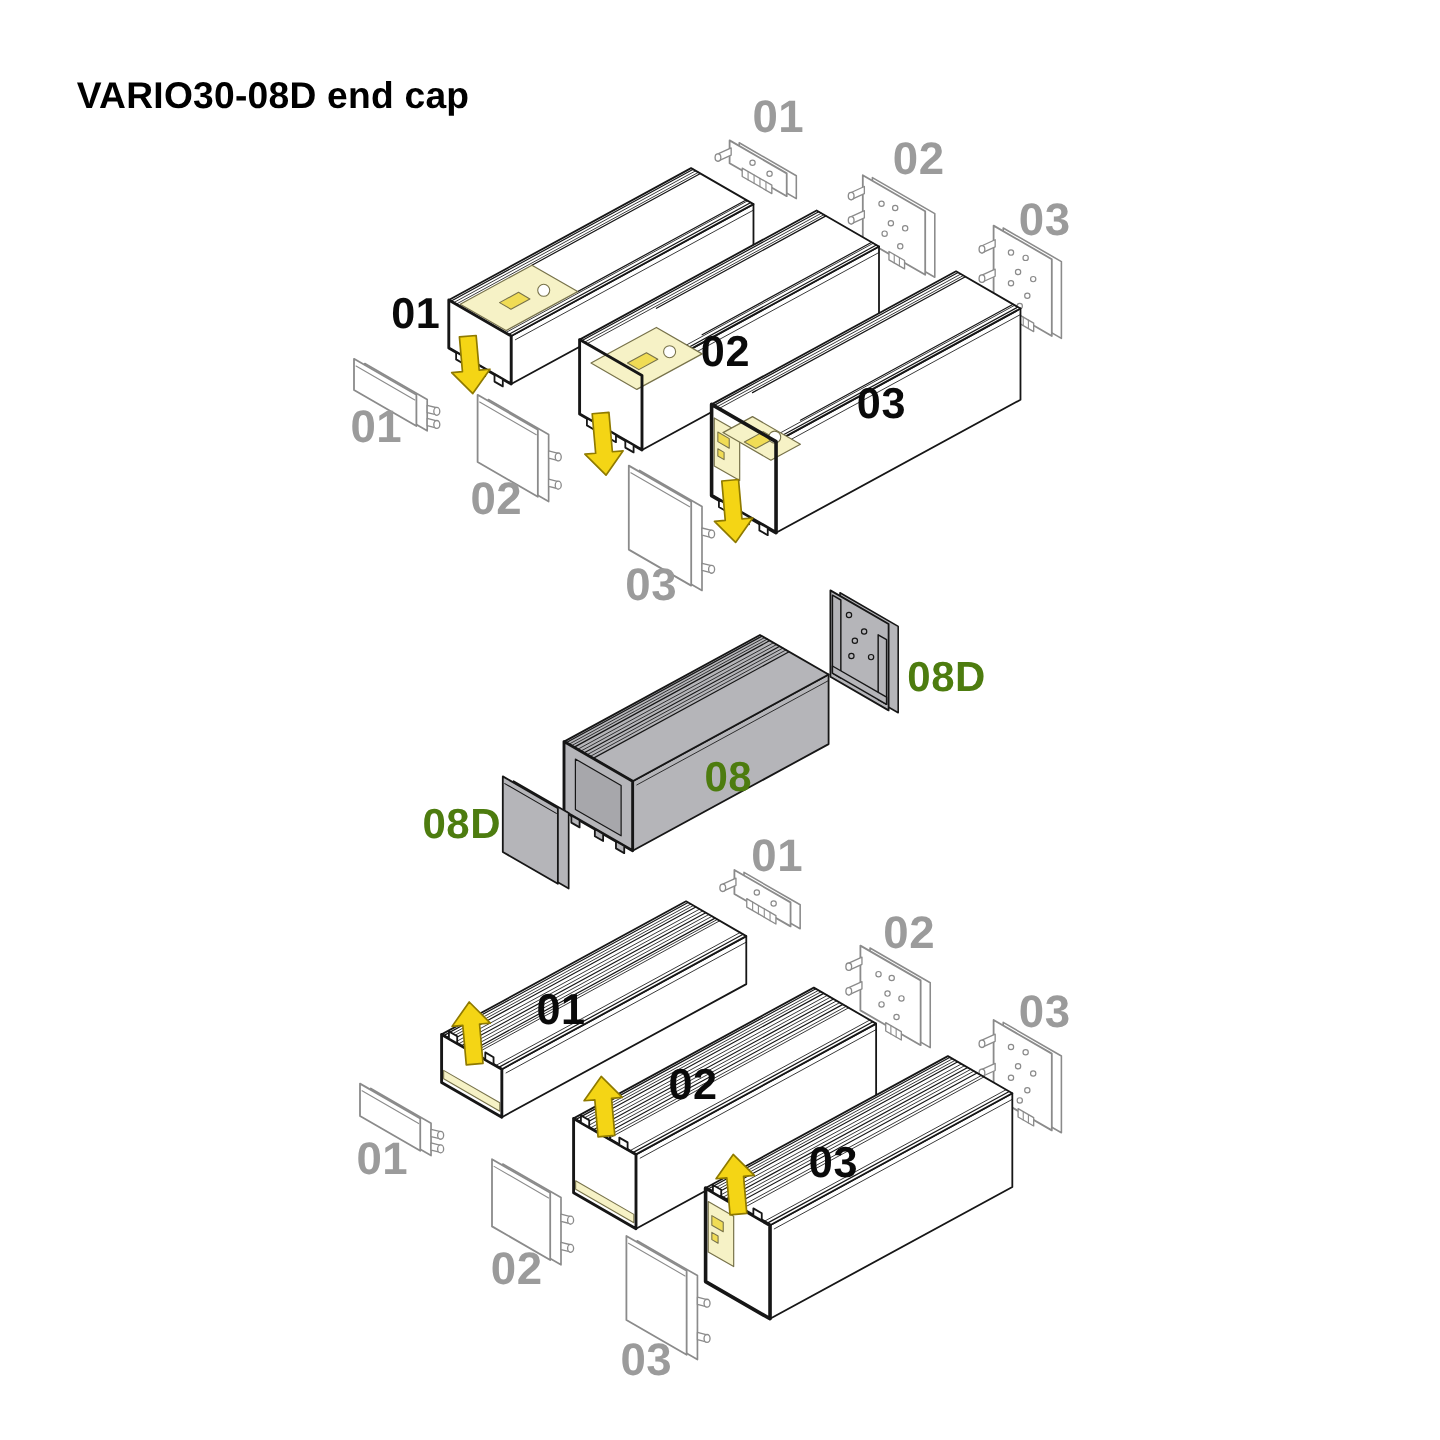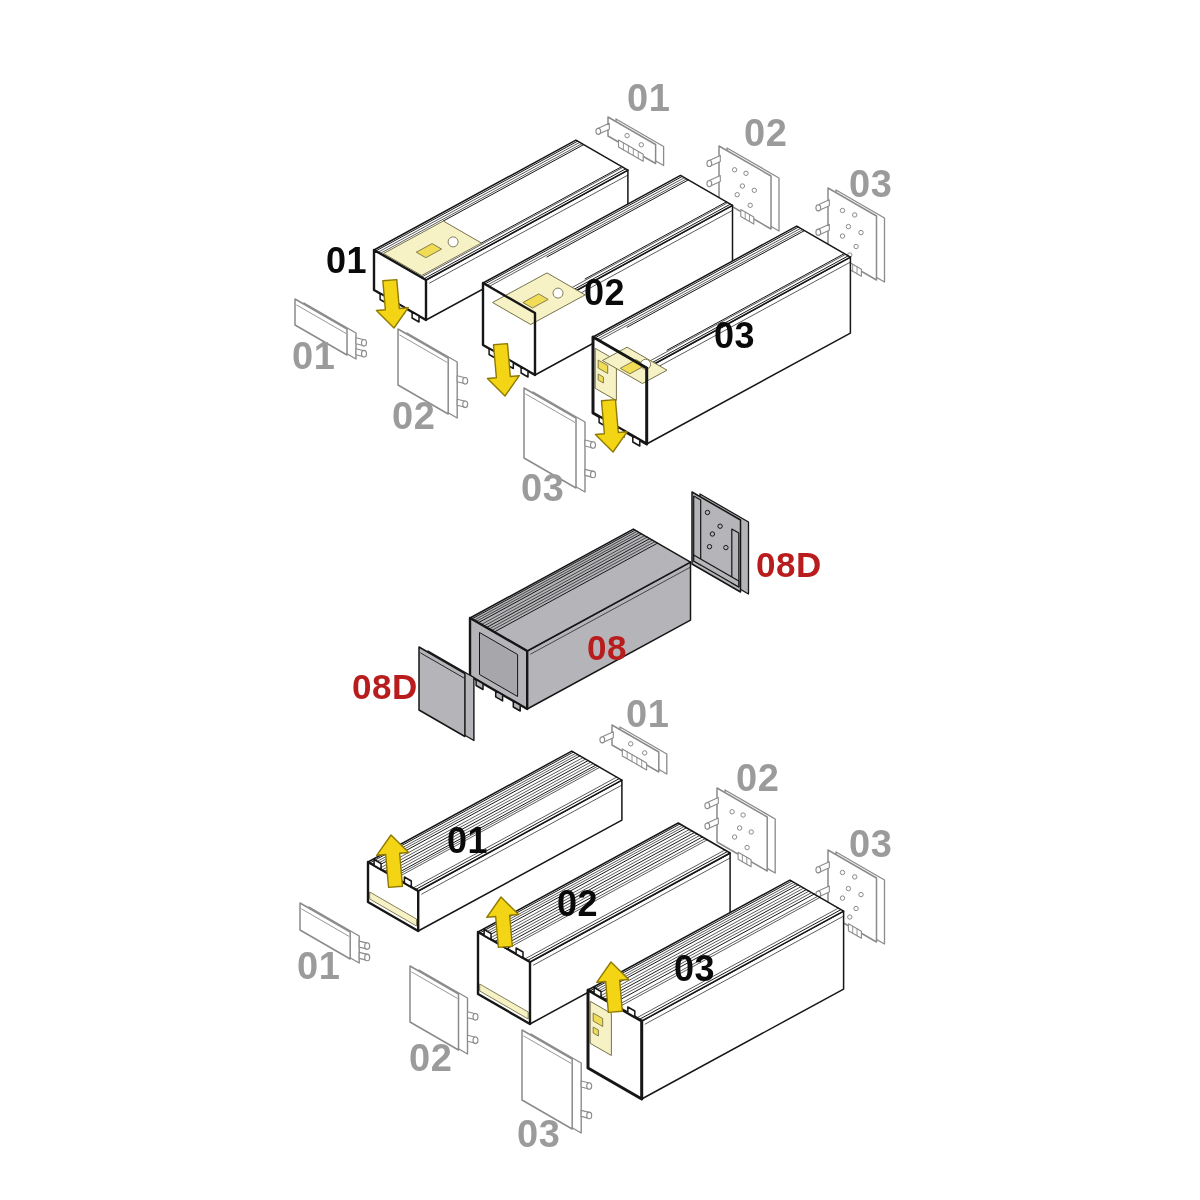--- a/index.html
+++ b/index.html
@@ -3,21 +3,21 @@
 <meta charset="utf-8">
 <style>
   html,body{margin:0;padding:0;background:#ffffff;}
   .canvas{position:relative;width:1200px;height:1200px;background:#ffffff;
           font-family:"Liberation Sans","DejaVu Sans",sans-serif;overflow:hidden;}
   .canvas svg{position:absolute;left:0;top:0;}
   .title{position:absolute;color:#000;font-size:31px;font-weight:700;letter-spacing:.2px;line-height:1;}
   .lbl{position:absolute;font-weight:700;line-height:1;letter-spacing:.5px;}
   .lbl-black{color:#0a0a0a;font-size:36px;}
   .lbl-gray{color:#9b9b9b;font-size:38px;}
-  .lbl-prod{color:#b91c1c;font-size:35px;}
+  .lbl-prod{color:#4d7c0f;font-size:35px;}
 </style>
 </head>
 <body>
 
 <div class="canvas">
   <svg id="diagram" width="1200" height="1200" viewBox="0 0 1200 1200">
       <g>
         <g>
           <polygon points="616.0,119.0 663.6,146.5 663.6,165.5 616.0,138.0" fill="#fff" stroke="#8b8b8b" stroke-width="1.3" stroke-linejoin="round"></polygon>
           <polygon points="608.0,117.0 655.6,144.5 655.6,163.5 608.0,136.0" fill="#fff" stroke="#8b8b8b" stroke-width="1.5" stroke-linejoin="round"></polygon>
@@ -376,20 +376,21 @@
           </g>
         </g>
         <g>
           <g transform="rotate(-5 611 962)">
             <polygon points="611.0,962.0 627.0,981.0 618.0,981.0 618.0,1012.0 604.0,1012.0 604.0,981.0 595.0,981.0" fill="#f4d515" stroke="#8f7a00" stroke-width="1.4" stroke-linejoin="round"></polygon>
           </g>
         </g>
       </g>
     </svg>
 
+  <div class="title" style="left:64px;top:64px">VARIO30-08D end cap</div>
 
   <div class="lbl lbl-black" style="left:326px;top:243px">01</div>
   <div class="lbl lbl-black" style="left:584px;top:275px">02</div>
   <div class="lbl lbl-black" style="left:714px;top:318px">03</div>
   <div class="lbl lbl-gray" style="left:292px;top:337px">01</div>
   <div class="lbl lbl-gray" style="left:392px;top:397px">02</div>
   <div class="lbl lbl-gray" style="left:521px;top:469px">03</div>
   <div class="lbl lbl-gray" style="left:627px;top:79px">01</div>
   <div class="lbl lbl-gray" style="left:744px;top:114px">02</div>
   <div class="lbl lbl-gray" style="left:849px;top:165px">03</div>

